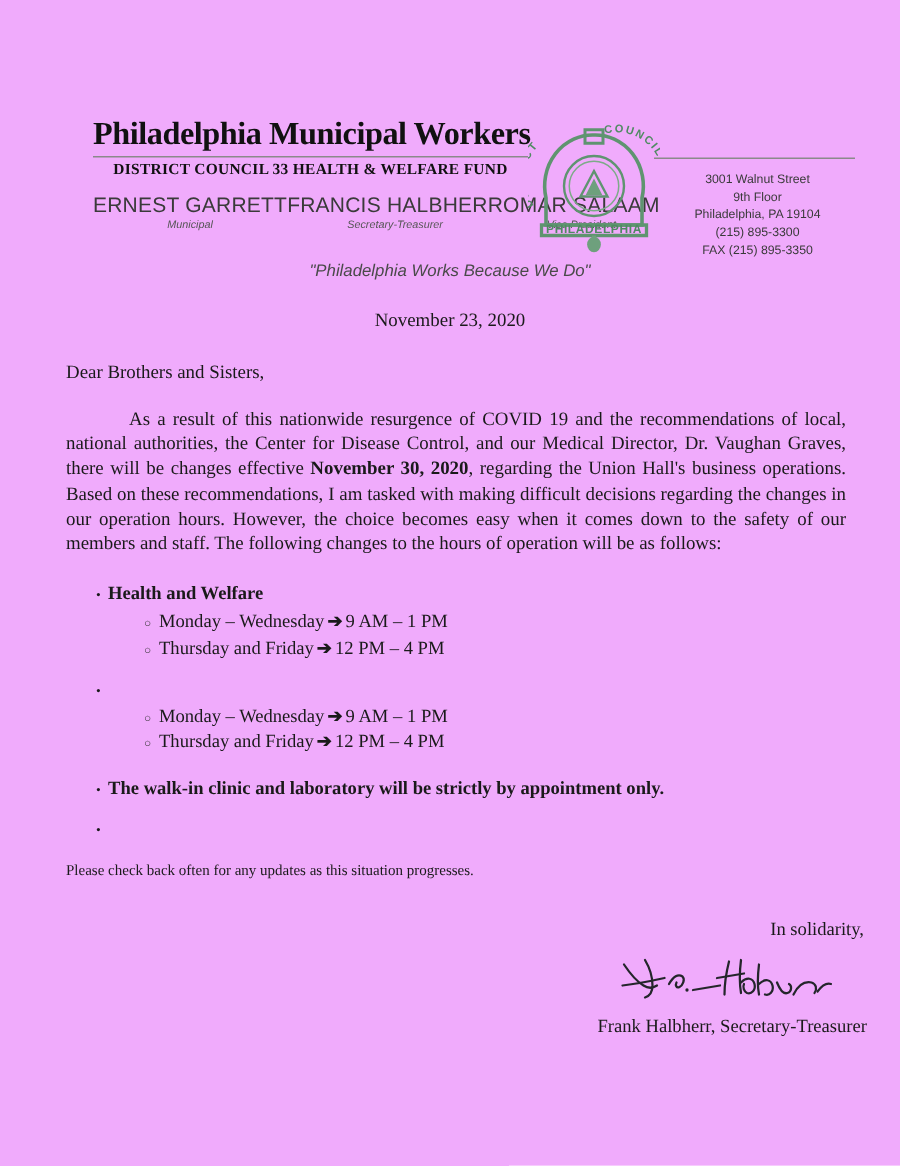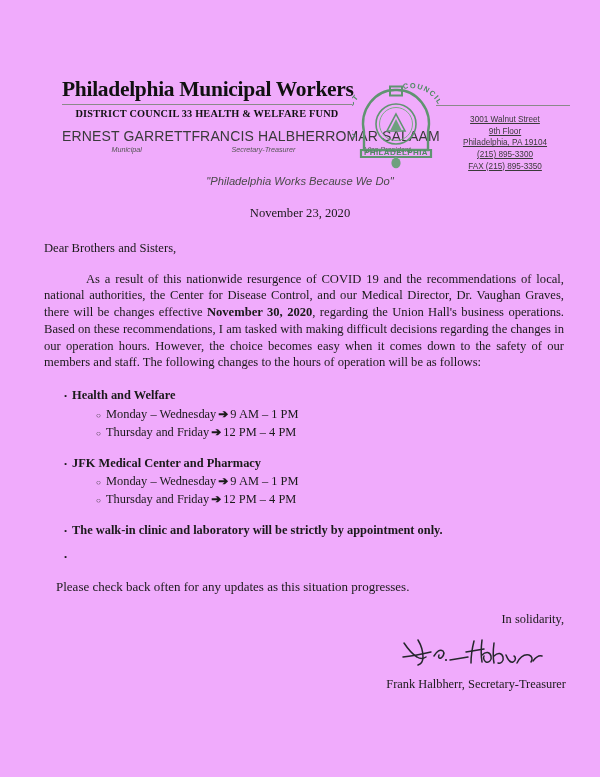--- a/index.html
+++ b/index.html
@@ -115,21 +115,21 @@
     position: absolute;
     left: 430px;
     top: 36px;
     width: 150px;
     text-align: center;
     font-family: "Liberation Sans", sans-serif;
     font-size: 8.2px;
     line-height: 1.42;
     color: #3a3a3a;
   }
-  .address div { white-space: nowrap; text-decoration: underline; }
+  .address div { white-space: nowrap; }
 
   
   .tagline {
     position: absolute;
     top: 175px;
     left: 0; right: 0;
     text-align: center;
     font-family: "Liberation Sans", sans-serif;
     font-style: italic;
     font-size: 11.2px;
@@ -208,31 +208,32 @@
   .arrow {
     font-weight: bold;
     font-size: 12px;
     padding: 0 2px;
   }
 
   .gap-sm { height: 12px; }
   .gap-md { height: 13px; }
 
   .closing-para {
-    margin: 14px 0 0 12px;
-    font-size: 13px;
+    margin: 14px 0 0 0;
+    font-size: 10px;
   }
 
   
   .sig-block {
     position: absolute;
     left: 0;
     top: 612px;
     width: 566px;
     text-align: right;
+    padding-left: 12px;
   }
   .in-solidarity {
     font-size: 12.4px;
     padding-right: 2px;
   }
   .sig-img {
     margin-top: 6px;
     height: 42px;
     display: flex;
     justify-content: flex-end;
@@ -337,21 +338,20 @@
         <span class="sub-dot">○</span>
         <span class="sub-text"><span>Thursday and Friday</span><span class="arrow">➔</span><span>12 PM – 4 PM</span></span>
       </div>
     </div>
 
     <div class="gap-md"></div>
 
     <div class="bullet-group">
       <div class="bullet-row">
         <span class="bullet-dot">•</span>
-        <span class="bullet-text">JFK Medical Center and Pharmacy</span>
       </div>
       <div class="sub-row">
         <span class="sub-dot">○</span>
         <span class="sub-text"><span>Monday – Wednesday</span><span class="arrow">➔</span><span>9 AM – 1 PM</span></span>
       </div>
       <div class="sub-row">
         <span class="sub-dot">○</span>
         <span class="sub-text"><span>Thursday and Friday</span><span class="arrow">➔</span><span>12 PM – 4 PM</span></span>
       </div>
     </div>

